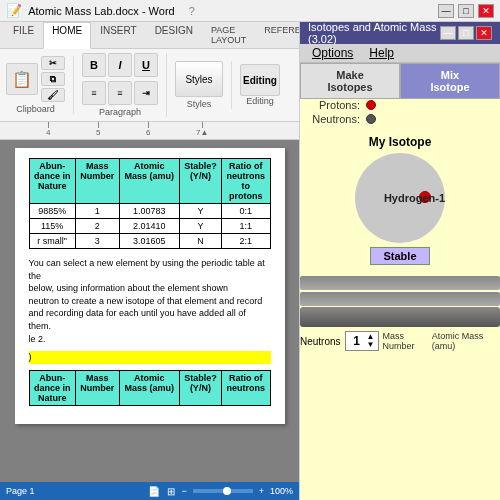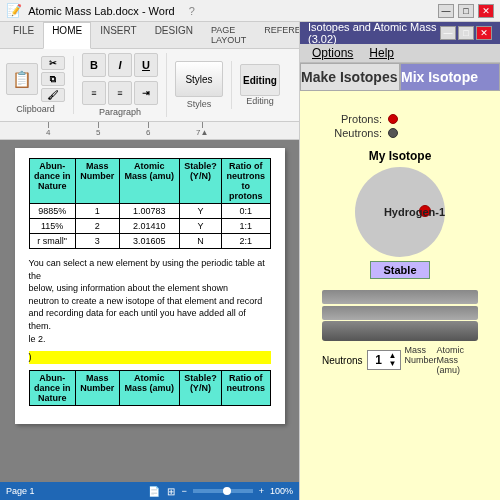--- a/index.html
+++ b/index.html
@@ -221,35 +221,35 @@
     }
 
     
     #isotopes-tabs {
       display: flex;
       flex-shrink: 0;
       background: #d0d0d0;
     }
     .iso-tab {
       flex: 1;
-      text-align: left;
-      padding: 5px 0;
-      font-size: 14px;
+      text-align: center;
+      padding: 5px 20px;
+      font-size: 11px;
       font-weight: bold;
       cursor: pointer;
       border: 1px solid #aaa;
     }
     .iso-tab.active { background: #8888cc; color: white; }
     .iso-tab.inactive { background: #e0e0e0; color: #333; }
 
     
     #isotopes-content {
       flex: 1;
       background: #ffffcc;
-      padding: 22px;
+      padding: 0;
       display: flex;
       flex-direction: column;
       overflow: hidden;
       position: relative;
     }
 
     
     .particle-row {
       display: flex;
       align-items: center;

